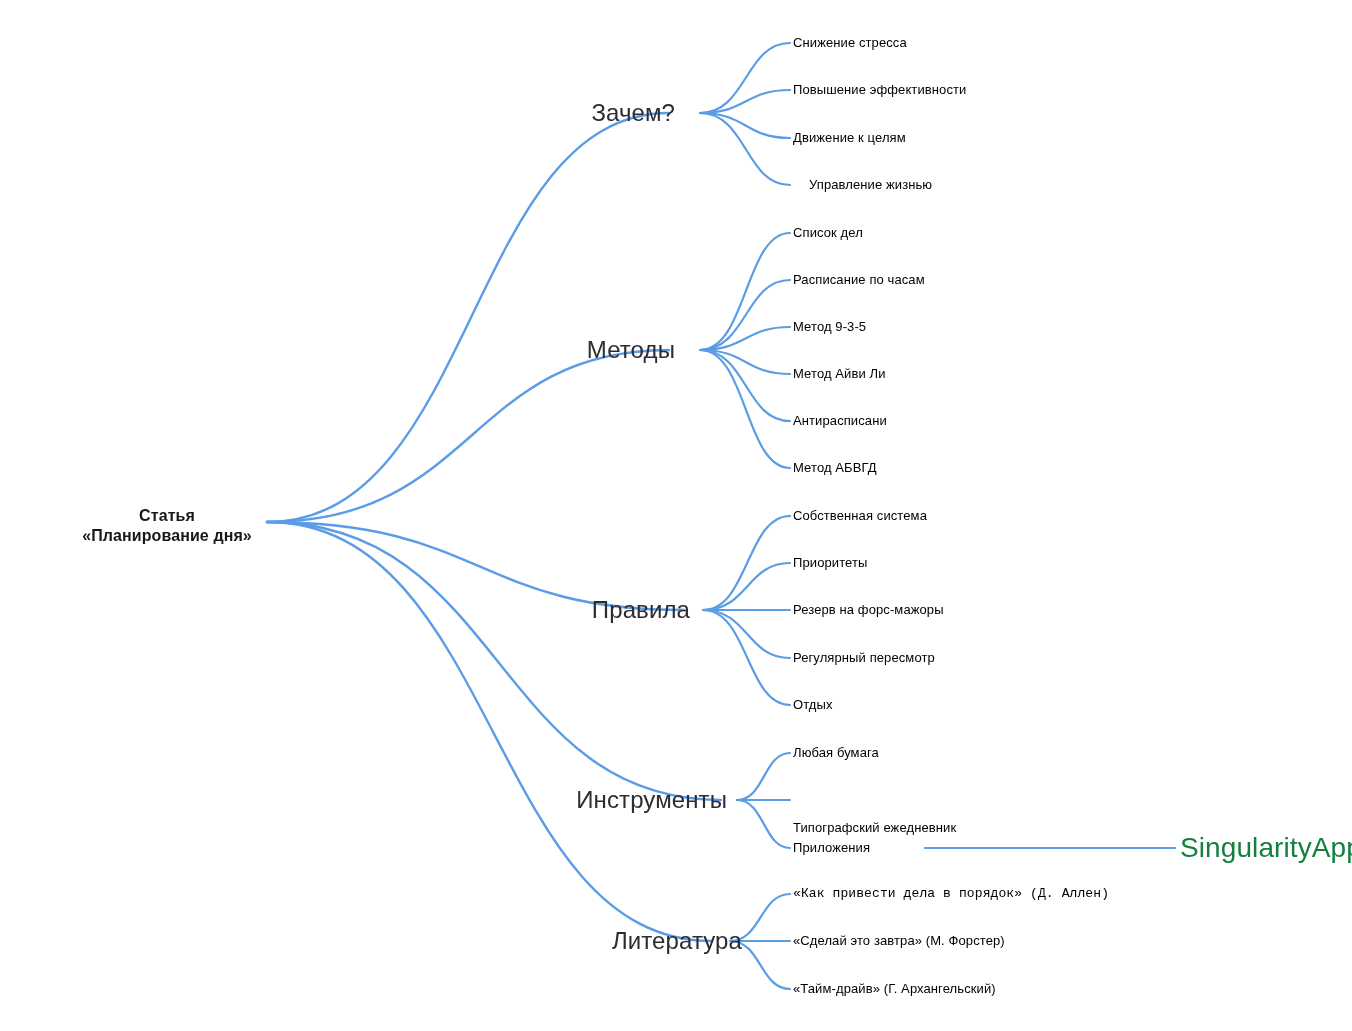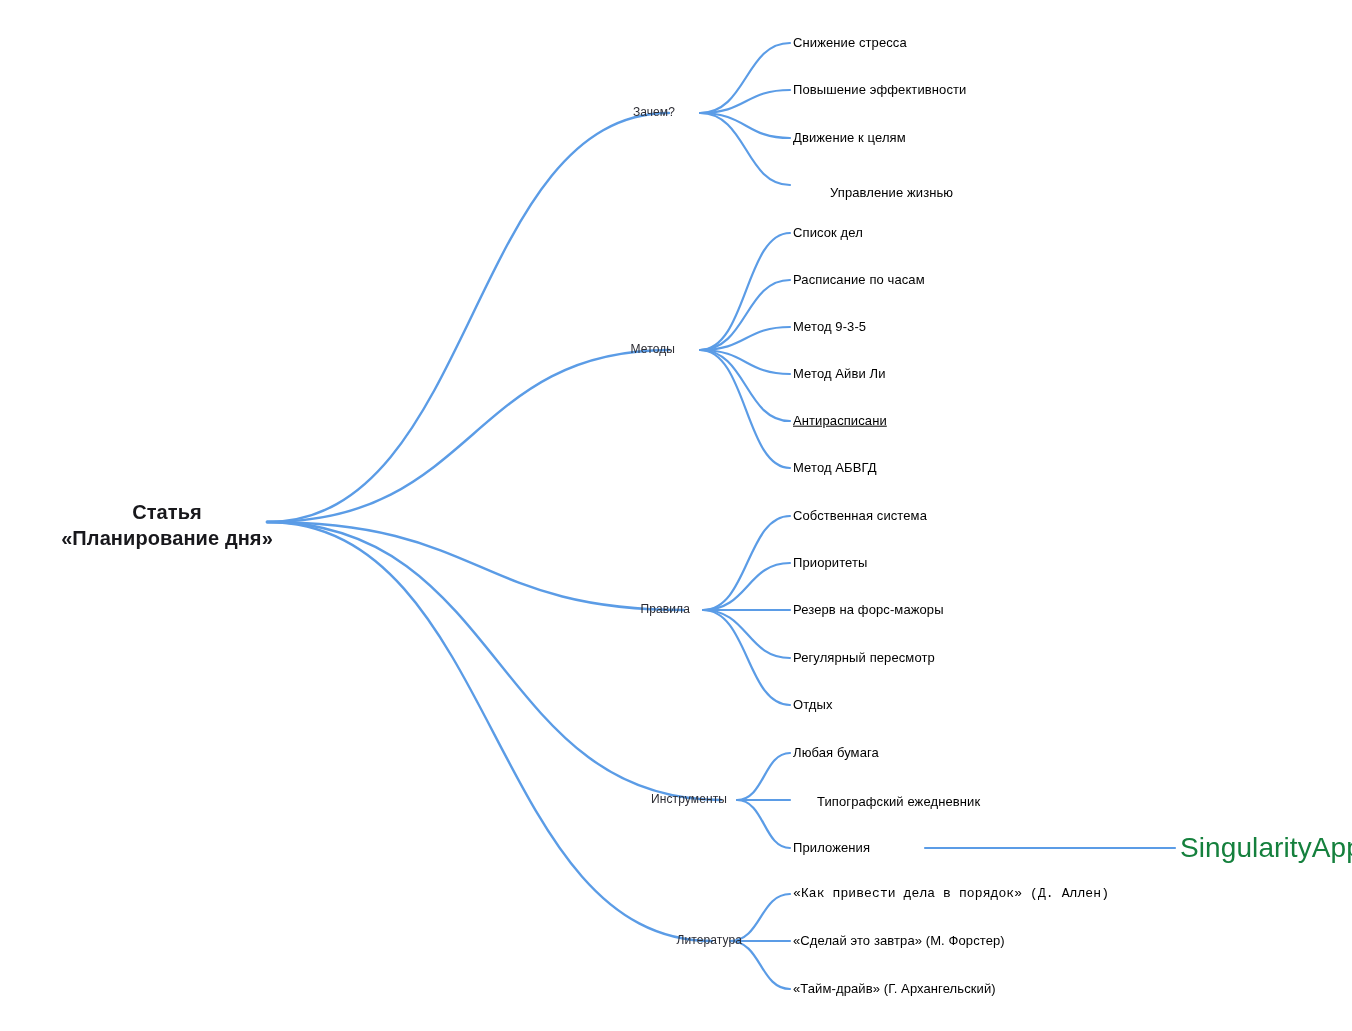--- a/index.html
+++ b/index.html
@@ -37,32 +37,32 @@
   .edge-root {
     stroke-width: 2.4;
   }
   .node-label {
     position: absolute;
     white-space: pre;
     color: #26262b;
     line-height: 1.28;
   }
   .root-label {
-    font-size: 20px;
+    font-size: 16px;
     font-weight: 700;
     color: #18181c;
     text-align: center;
     transform: translate(-50%, -50%);
     letter-spacing: 0.1px;
   }
   .root-label .root-line {
     display: block;
   }
   .branch-label {
-    font-size: 12px;
+    font-size: 24px;
     font-weight: 400;
     color: #2c2c33;
     transform: translate(-100%, -50%);
     letter-spacing: 0.1px;
   }
   .leaf-label {
     font-size: 13px;
     font-weight: 400;
     color: #000000;
     transform: translate(0, -50%);
@@ -114,37 +114,37 @@
     <g id="edges-sub">
         <path d="M 925 848 L 1175 848" class="edge"></path>
       </g>
   </svg>
   <div id="labels-layer">
       <div class="node-label root-label" style="left: 167px; top: 526px;"><span class="root-line">Статья</span><span class="root-line">«Планирование дня»</span></div>
       <div class="node-label branch-label" style="left: 675px; top: 113px;">Зачем?</div>
       <div class="node-label leaf-label" style="left: 793px; top: 43px;">Снижение стресса</div>
       <div class="node-label leaf-label" style="left: 793px; top: 90px;">Повышение эффективности</div>
       <div class="node-label leaf-label" style="left: 793px; top: 138px;">Движение к целям</div>
-      <div class="node-label leaf-label" style="left: 830px; top: 185px; margin-top: 8px;">Управление жизнью</div>
+      <div class="node-label leaf-label" style="left: 809px; top: 185px;">Управление жизнью</div>
       <div class="node-label branch-label" style="left: 675px; top: 350px;">Методы</div>
       <div class="node-label leaf-label" style="left: 793px; top: 233px;">Список дел</div>
       <div class="node-label leaf-label" style="left: 793px; top: 280px;">Расписание по часам</div>
       <div class="node-label leaf-label" style="left: 793px; top: 327px;">Метод 9-3-5</div>
       <div class="node-label leaf-label" style="left: 793px; top: 374px;">Метод Айви Ли</div>
-      <div class="node-label leaf-label" style="left: 793px; top: 421px; text-decoration: underline;">Антирасписани</div>
+      <div class="node-label leaf-label" style="left: 793px; top: 421px;">Антирасписани</div>
       <div class="node-label leaf-label" style="left: 793px; top: 468px;">Метод АБВГД</div>
       <div class="node-label branch-label" style="left: 690px; top: 610px;">Правила</div>
       <div class="node-label leaf-label" style="left: 793px; top: 516px;">Собственная система</div>
       <div class="node-label leaf-label" style="left: 793px; top: 563px;">Приоритеты</div>
       <div class="node-label leaf-label" style="left: 793px; top: 610px;">Резерв на форс-мажоры</div>
       <div class="node-label leaf-label" style="left: 793px; top: 658px;">Регулярный пересмотр</div>
       <div class="node-label leaf-label" style="left: 793px; top: 705px;">Отдых</div>
       <div class="node-label branch-label" style="left: 727px; top: 800px;">Инструменты</div>
       <div class="node-label leaf-label" style="left: 793px; top: 753px;">Любая бумага</div>
-      <div class="node-label leaf-label" style="left: 793px; top: 802px; margin-left: 24px;">Типографский ежедневник</div>
+      <div class="node-label leaf-label" style="left: 793px; top: 828px;">Типографский ежедневник</div>
       <div class="node-label leaf-label" style="left: 793px; top: 848px;">Приложения</div>
       <div class="node-label sub-leaf-label" style="left: 1180px; top: 848px;">SingularityApp</div>
       <div class="node-label branch-label" style="left: 718px; top: 941px; margin-left: 24px;">Литература</div>
       <div class="node-label leaf-label" style="left: 793px; top: 894px; font-family: Liberation Mono, monospace;">«Как привести дела в порядок» (Д. Аллен)</div>
       <div class="node-label leaf-label" style="left: 793px; top: 941px;">«Сделай это завтра» (М. Форстер)</div>
       <div class="node-label leaf-label" style="left: 793px; top: 989px;">«Тайм-драйв» (Г. Архангельский)</div>
     </div>
 </div>
 
 </body></html>

